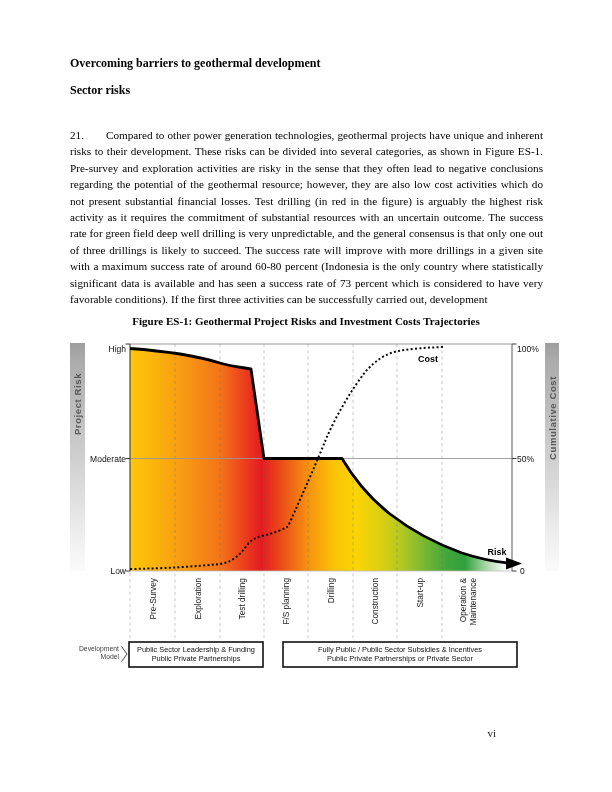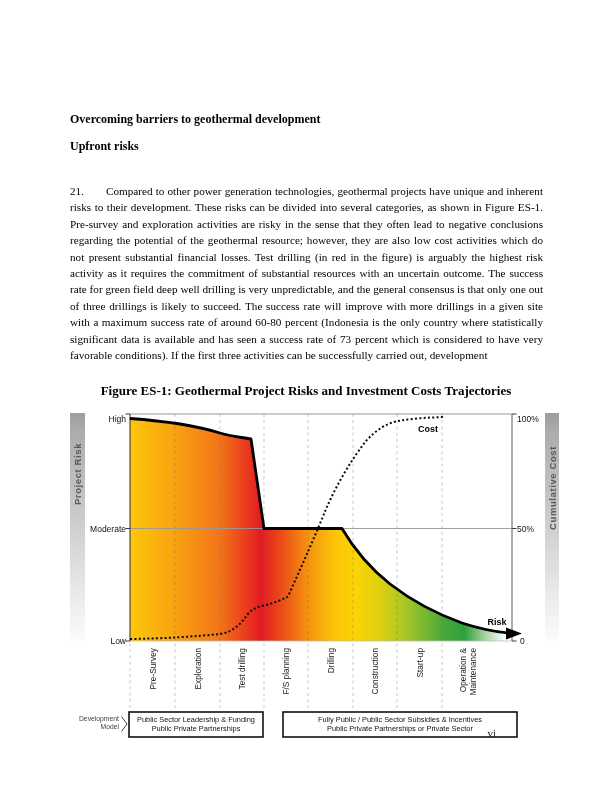--- a/index.html
+++ b/index.html
@@ -1,39 +1,39 @@
 <!DOCTYPE html>
 <html><head>
 <meta charset="utf-8">
 <style>
   html,body{margin:0;padding:0;background:#fff;}
   .page{position:relative;width:612px;height:792px;background:#ffffff;overflow:hidden;
         font-family:"Liberation Serif", serif;color:#000;}
-  .h1{margin:112px 70px 0 70px;font-size:12px;line-height:14px;font-weight:bold;}
+  .h1{margin:56px 70px 0 70px;font-size:12px;line-height:14px;font-weight:bold;}
   .h2{margin:13px 70px 0 70px;font-size:12px;line-height:14px;font-weight:bold;}
   .body-para{margin:30px 69px 0 70px;font-size:11.2px;line-height:16.4px;text-align:justify;}
   .pnum{display:inline-block;width:36px;}
-  .fig-title{margin:21px 0 0 0;text-align:center;font-weight:bold;font-size:13px;line-height:14px;}
+  .fig-title{margin:7px 0 0 0;text-align:center;font-weight:bold;font-size:11px;line-height:14px;}
   .fig-wrap{margin:10px 0 0 70px;width:490px;height:340px;}
   .page-num{position:absolute;top:727px;left:0;width:496px;text-align:right;font-size:11px;color:#222;}
   svg text{font-family:"Liberation Sans", sans-serif;}
   .axis-tick{font-size:8.5px;fill:#111;}
   .phase-label{font-size:8.3px;fill:#1a1a1a;}
   .curve-label{font-size:9px;font-weight:bold;fill:#000;}
   .bar-label{font-size:9.5px;font-weight:bold;fill:#5a5a5a;letter-spacing:0.6px;}
   .devbox-text{font-size:7.4px;fill:#111;}
   .devmodel-text{font-size:6.8px;fill:#444;}
 </style>
 </head>
 <body>
 
 <div class="page">
 
   <div class="h1">Overcoming barriers to geothermal development</div>
-  <div class="h2">Upfront risks</div>
+  <div class="h2">Sector risks</div>
 
   <p class="body-para"><span class="pnum">21.</span><span>Compared to other power generation technologies, geothermal projects have unique and inherent risks to their development. These risks can be divided into several categories, as shown in Figure ES-1. Pre-survey and exploration activities are risky in the sense that they often lead to negative conclusions regarding the potential of the geothermal resource; however, they are also low cost activities which do not present substantial financial losses. Test drilling (in red in the figure) is arguably the highest risk activity as it requires the commitment of substantial resources with an uncertain outcome. The success rate for green field deep well drilling is very unpredictable, and the general consensus is that only one out of three drillings is likely to succeed. The success rate will improve with more drillings in a given site with a maximum success rate of around 60-80 percent (Indonesia is the only country where statistically significant data is available and has seen a success rate of 73 percent which is considered to have very favorable conditions). If the first three activities can be successfully carried out, development</span></p>
 
   <div class="fig-title">Figure ES-1: Geothermal Project Risks and Investment Costs Trajectories</div>
 
   <div class="fig-wrap">
     <svg viewBox="0 0 490 340" width="490" height="340">
       <defs>
         <linearGradient id="areaGrad" x1="0" y1="0" x2="1" y2="0">
           <stop offset="0" stop-color="#FDC70A"></stop>

